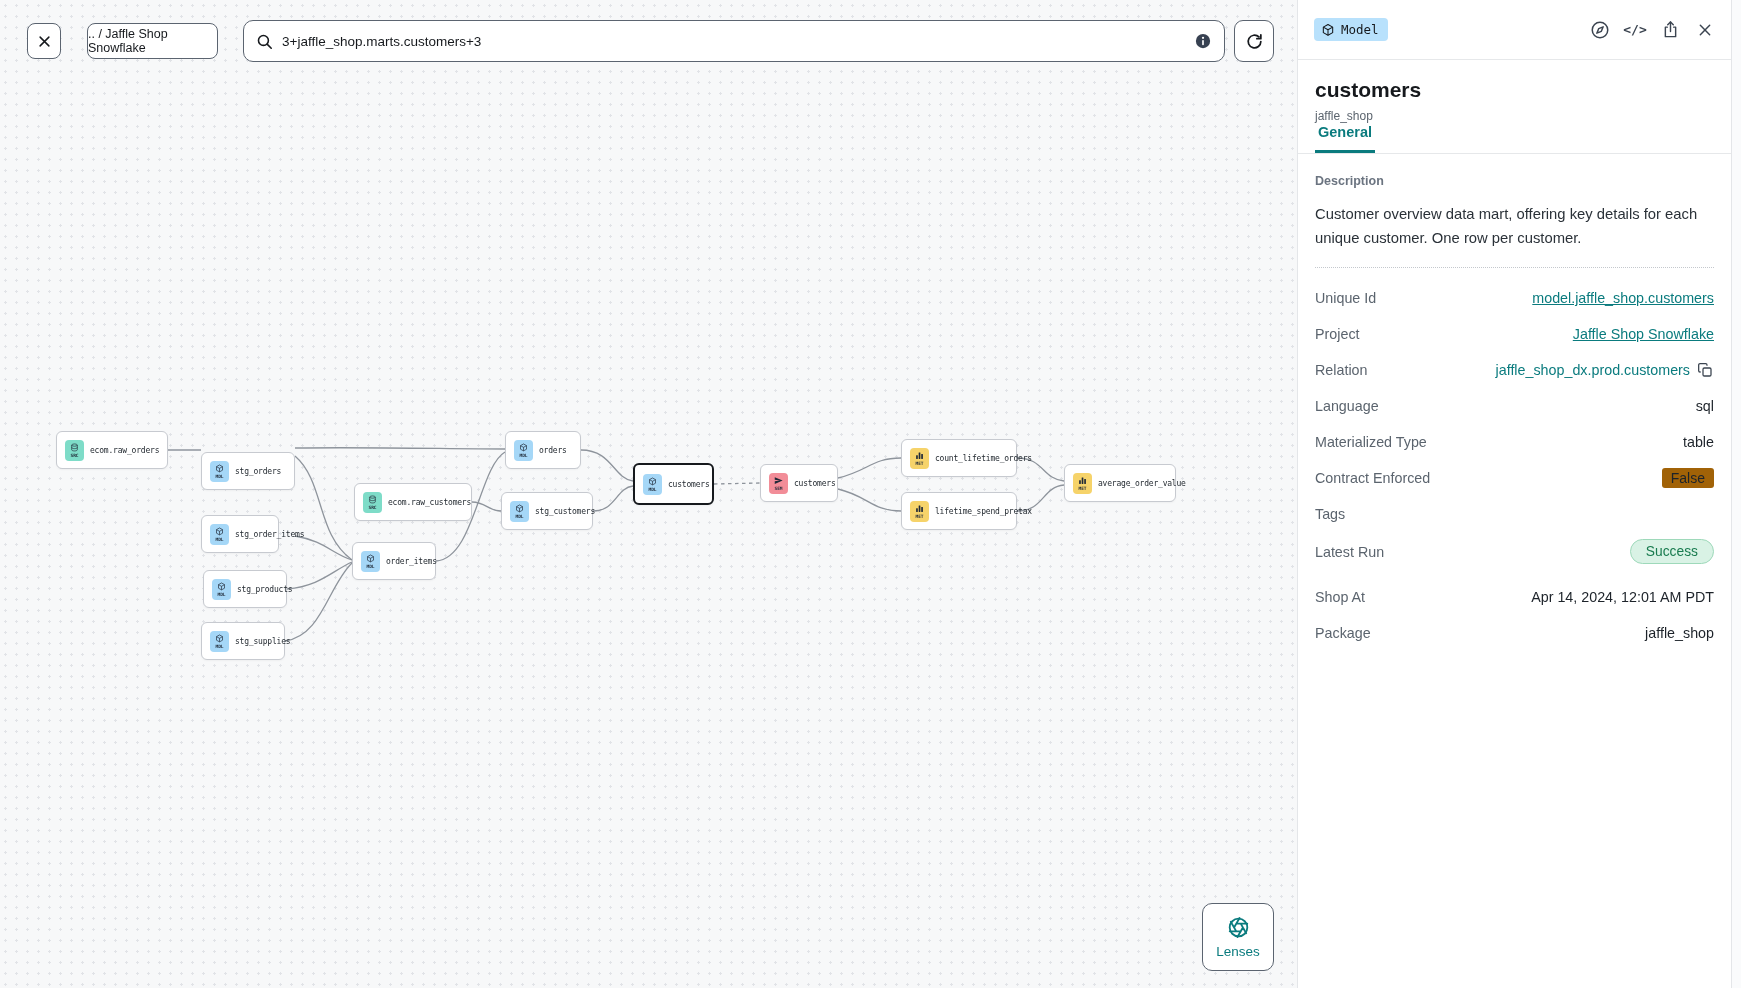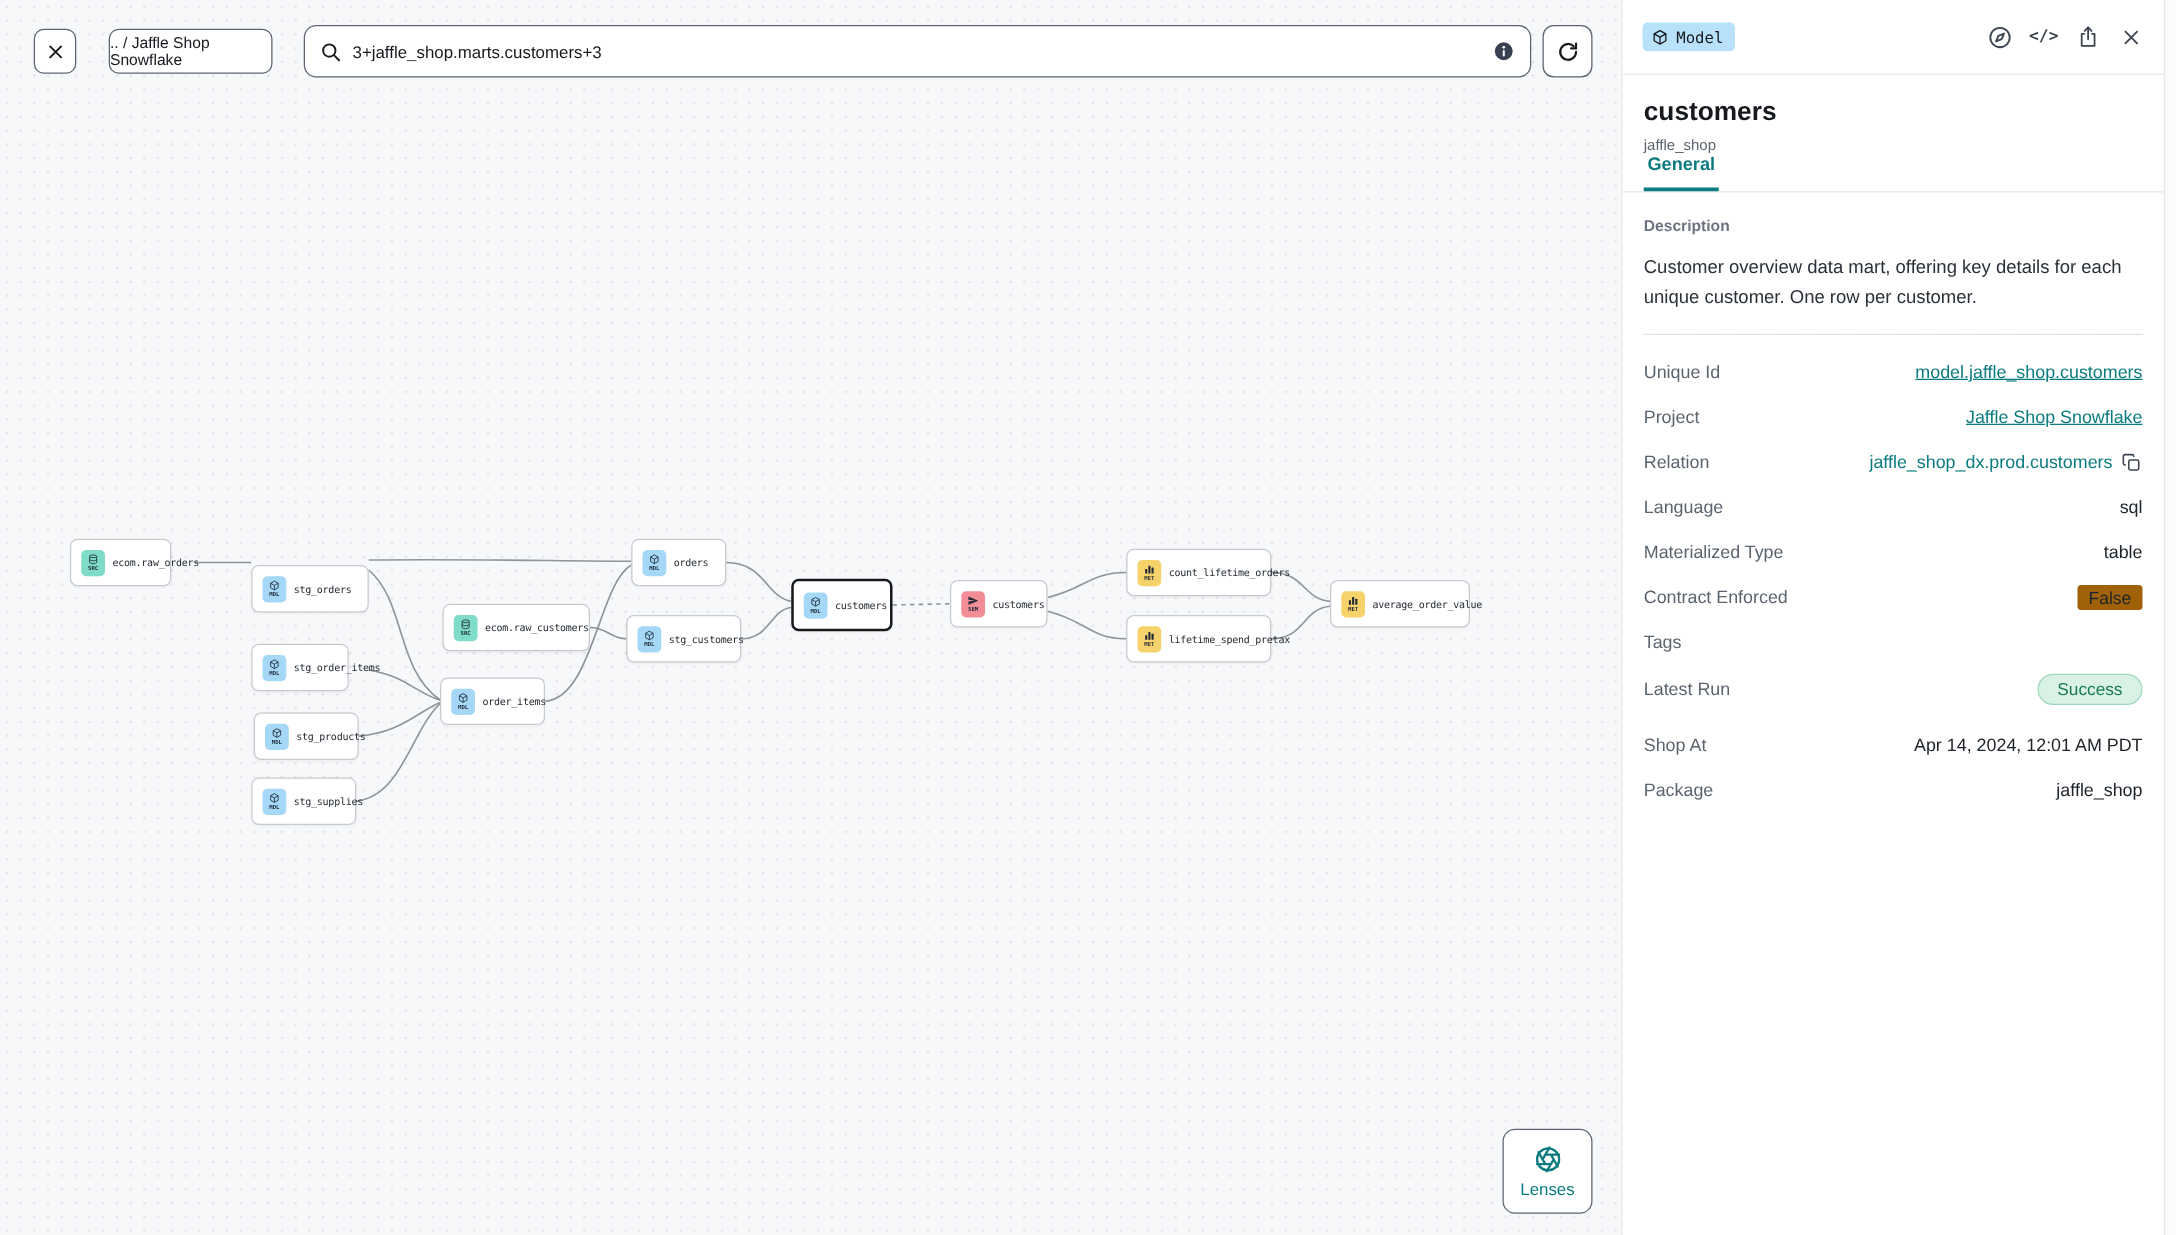--- a/index.html
+++ b/index.html
@@ -138,21 +138,21 @@
     <path d="M472,502 C486,502 488,511 501,511"></path>
     <path d="M581,450 C612,450 613,478 633,481"></path>
     <path d="M593,511 C616,511 616,488 633,486"></path>
     <path class="dashed" d="M714,484 L760,483"></path>
     <path d="M838,478 C868,471 872,458 901,458"></path>
     <path d="M838,489 C868,496 872,511 901,511"></path>
     <path d="M1017,458 C1044,458 1042,479 1064,481"></path>
     <path d="M1017,511 C1044,511 1042,487 1064,485"></path>
   </svg>
 
-  <div class="node" style="left:56px;top:431px;width:81px">
+  <div class="node" style="left:56px;top:431px;width:112px">
     <span class="chip source">
       <svg viewBox="0 0 24 24">
           <use href="#i-db"></use>
         </svg>
       <span class="chip-label">SRC</span>
       </span>
     <span class="node-label">ecom.raw_orders</span>
   </div>
 
   <div class="node" style="left:201px;top:452px;width:94px">

